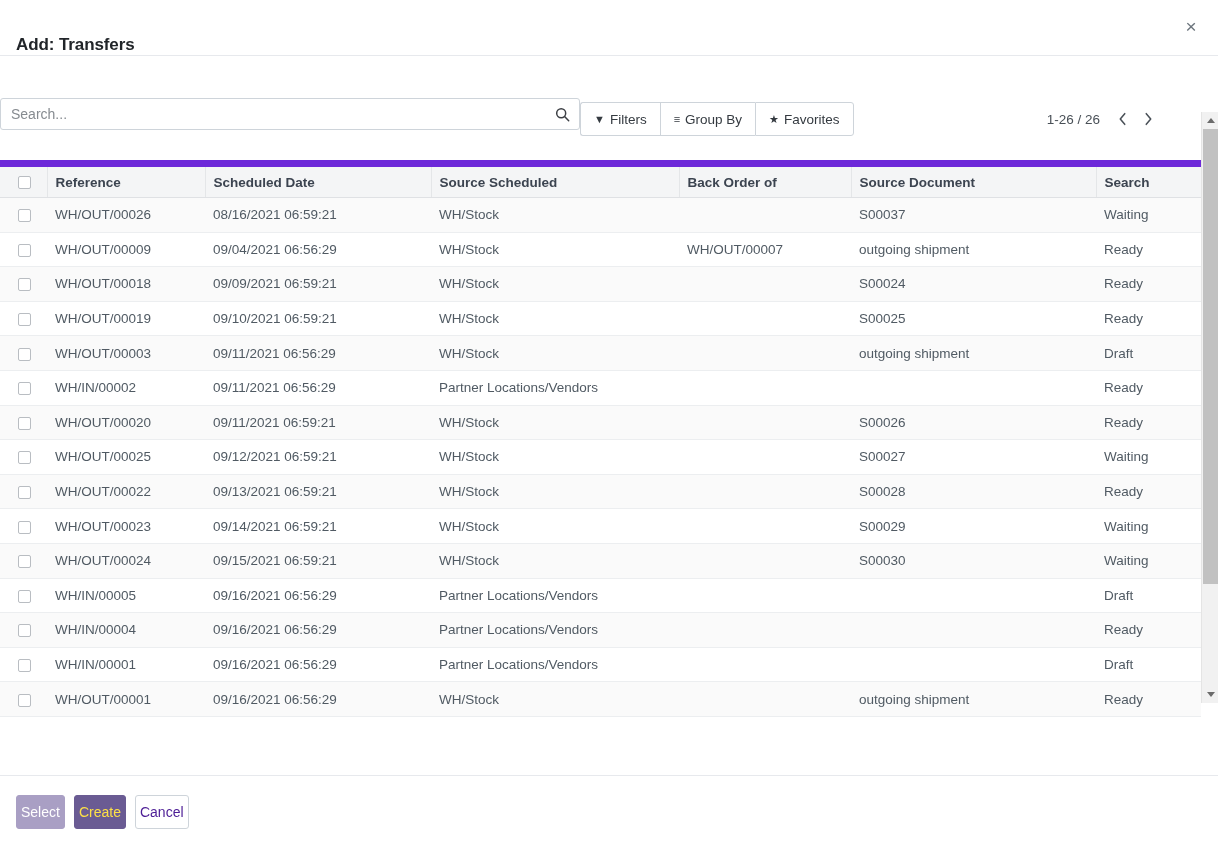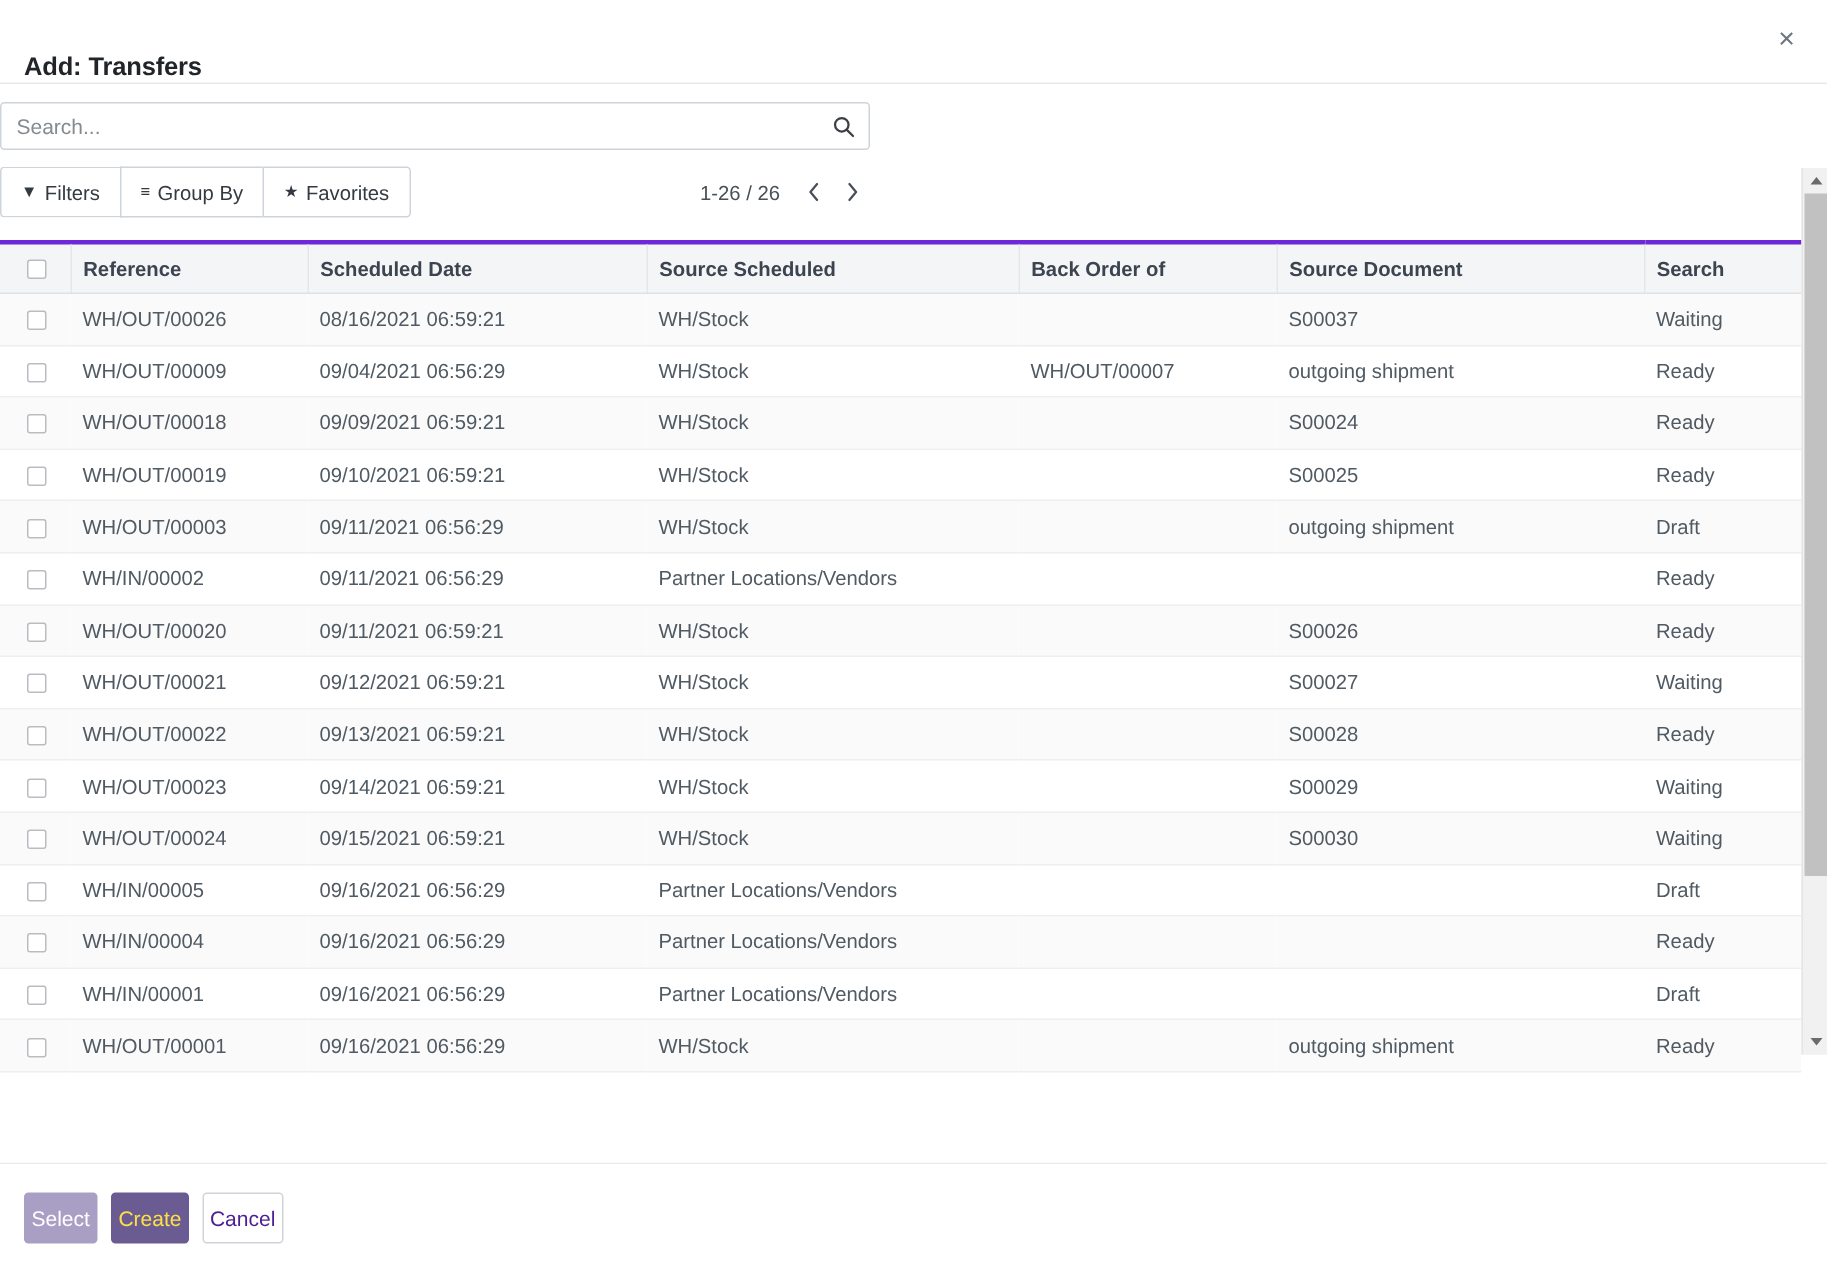--- a/index.html
+++ b/index.html
@@ -68,22 +68,22 @@
     top: 0; left: 0;
     width: 1201px;
     height: 100%;
   }
 
   
   .control-panel {
     height: 104px;
     padding: 12px 22px 0 0;
     display: flex;
-    flex-direction: column;
-    align-items: flex-start;
+    flex-direction: row;
+    align-items: center;
   }
 
   .searchbar {
     width: 580px;
     height: 32px;
     border: 1px solid #ced4da;
     border-radius: 3px;
     display: flex;
     align-items: center;
     padding: 0 8px 0 10px;
@@ -169,21 +169,21 @@
     overflow: hidden;
   }
   table.listing {
     width: 1201px;
     border-collapse: collapse;
     table-layout: fixed;
     font-size: 13.5px;
   }
   table.listing thead th {
     background: #f4f5f6;
-    border-top: 3px solid #6d28d9;
+    border-top: 7px solid #6d28d9;
     border-bottom: 1px solid #dfe1e4;
     border-right: 1px solid #e4e6e8;
     height: 34px;
     text-align: left;
     font-weight: bold;
     color: #3c4450;
     font-size: 13.5px;
     padding: 0 8px;
     vertical-align: middle;
     white-space: nowrap;
@@ -426,21 +426,21 @@
                 <td class="c-check"><input type="checkbox" class="cb" style=""></td>
                 <td>WH/OUT/00020</td>
                 <td>09/11/2021 06:59:21</td>
                 <td>WH/Stock</td>
                 <td></td>
                 <td>S00026</td>
                 <td>Ready</td>
               </tr>
               <tr>
                 <td class="c-check"><input type="checkbox" class="cb" style=""></td>
-                <td>WH/OUT/00021</td>
+                <td>WH/OUT/00025</td>
                 <td>09/12/2021 06:59:21</td>
                 <td>WH/Stock</td>
                 <td></td>
                 <td>S00027</td>
                 <td>Waiting</td>
               </tr>
               <tr>
                 <td class="c-check"><input type="checkbox" class="cb" style=""></td>
                 <td>WH/OUT/00022</td>
                 <td>09/13/2021 06:59:21</td>

